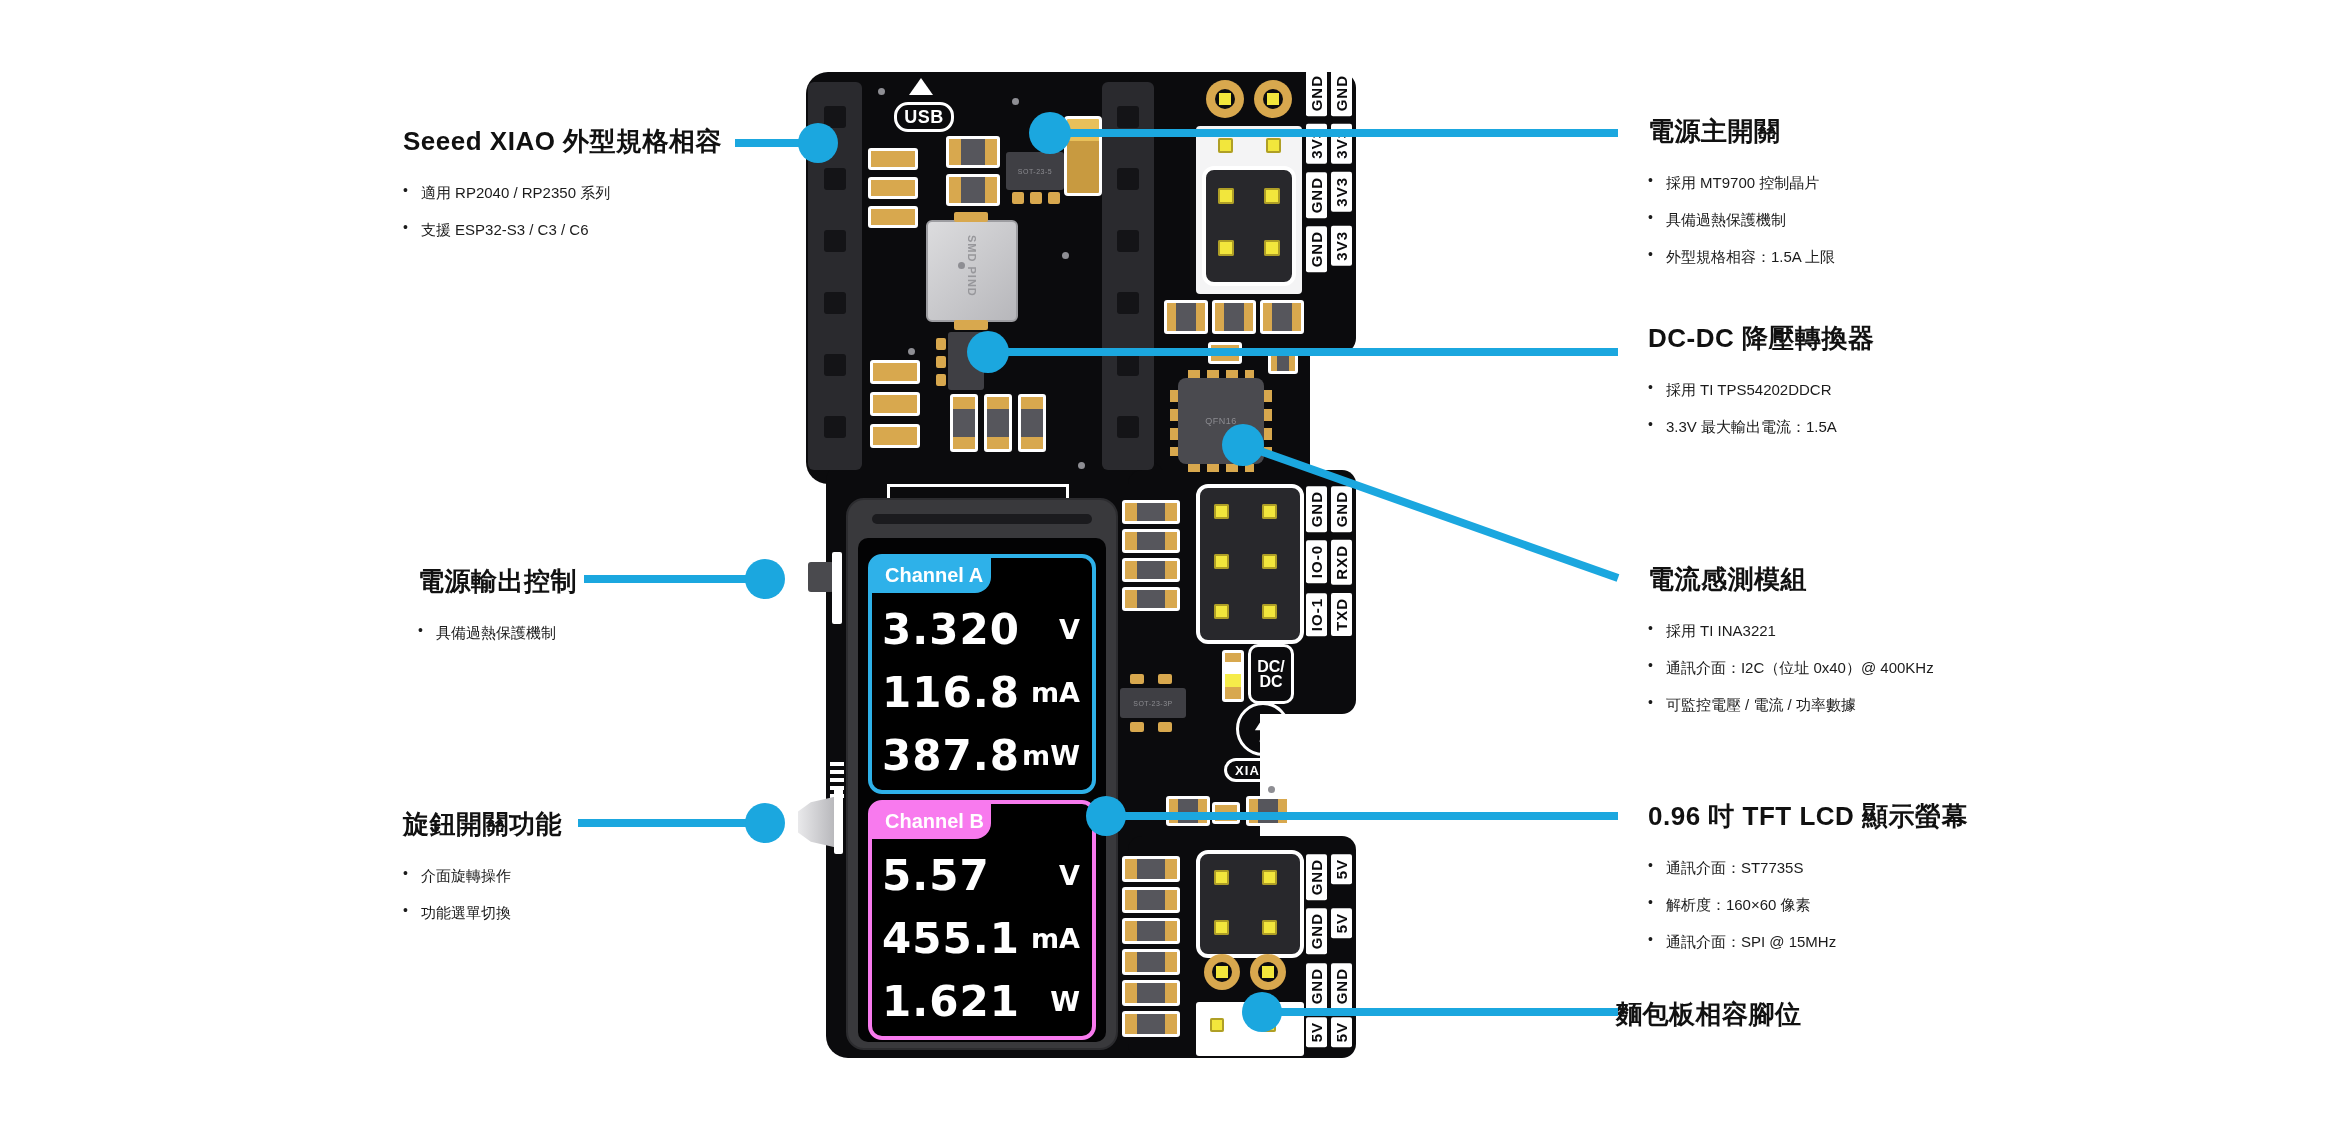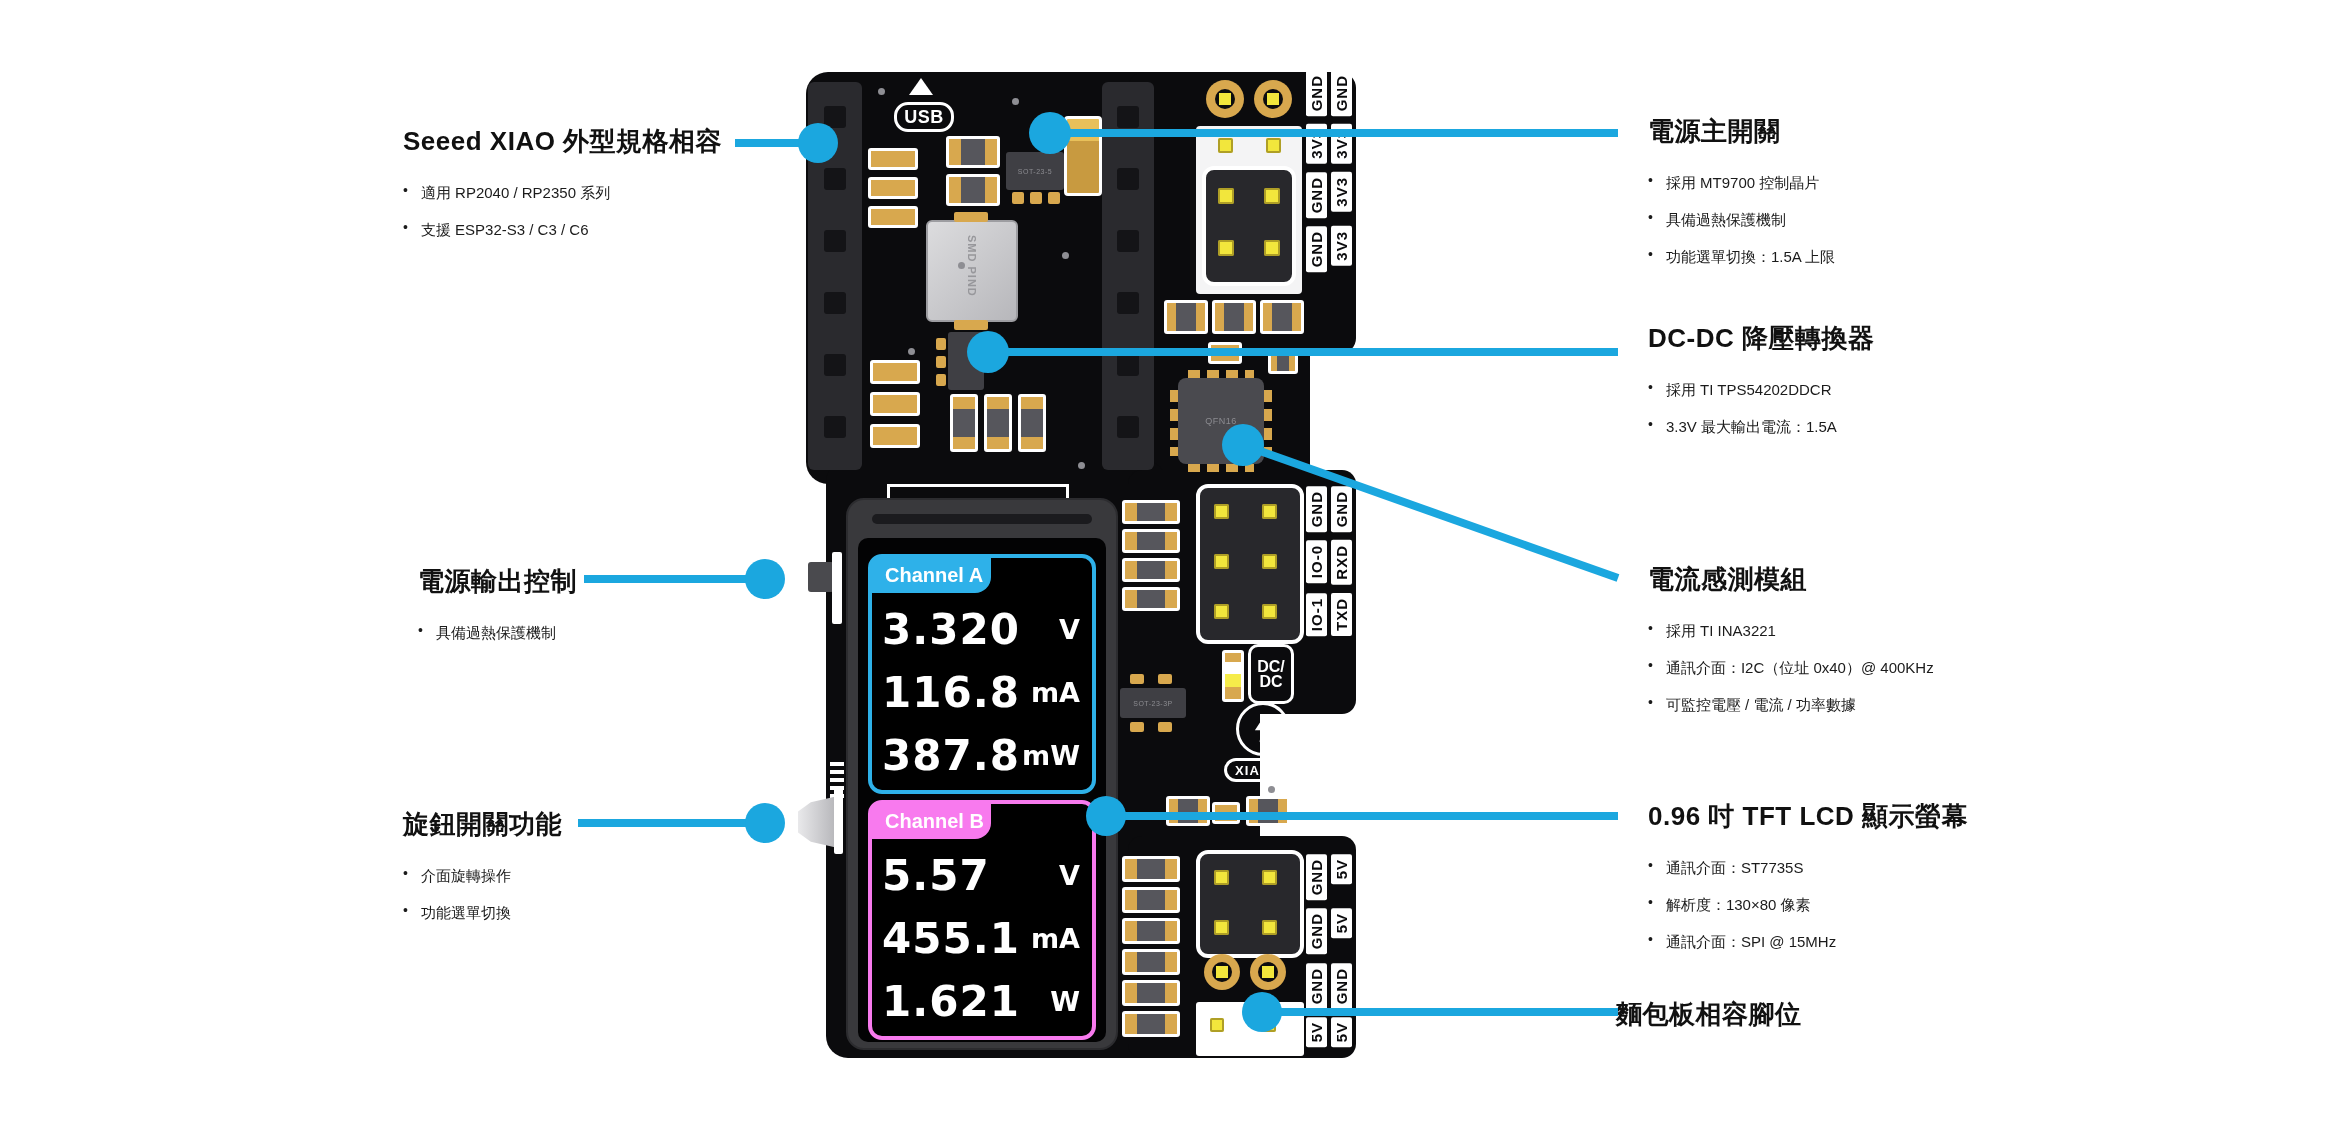--- a/index.html
+++ b/index.html
@@ -351,21 +351,21 @@
     <ul>
         <li>介面旋轉操作</li>
         <li>功能選單切換</li>
       </ul>
   </div>
   <div class="ann ann-r1">
     <h3>電源主開關</h3>
     <ul>
         <li>採用 MT9700 控制晶片</li>
         <li>具備過熱保護機制</li>
-        <li>功能選單切換：1.5A 上限</li>
+        <li>外型規格相容：1.5A 上限</li>
       </ul>
   </div>
   <div class="ann ann-r2">
     <h3>DC-DC 降壓轉換器</h3>
     <ul>
         <li>採用 TI TPS54202DDCR</li>
         <li>3.3V 最大輸出電流：1.5A</li>
       </ul>
   </div>
   <div class="ann ann-r3">
@@ -373,21 +373,21 @@
     <ul>
         <li>採用 TI INA3221</li>
         <li>通訊介面：I2C（位址 0x40）@ 400KHz</li>
         <li>可監控電壓 / 電流 / 功率數據</li>
       </ul>
   </div>
   <div class="ann ann-r4">
     <h3>0.96 吋 TFT LCD 顯示螢幕</h3>
     <ul>
         <li>通訊介面：ST7735S</li>
-        <li>解析度：130×80 像素</li>
+        <li>解析度：160×60 像素</li>
         <li>通訊介面：SPI @ 15MHz</li>
       </ul>
   </div>
   <div class="ann ann-r5">
     <h3>麵包板相容腳位</h3>
     <ul></ul>
   </div>
 
   <svg class="callouts" width="2352" height="1128" viewBox="0 0 2352 1128">
     <line class="cl-line" x1="735" y1="143" x2="818" y2="143"></line>

